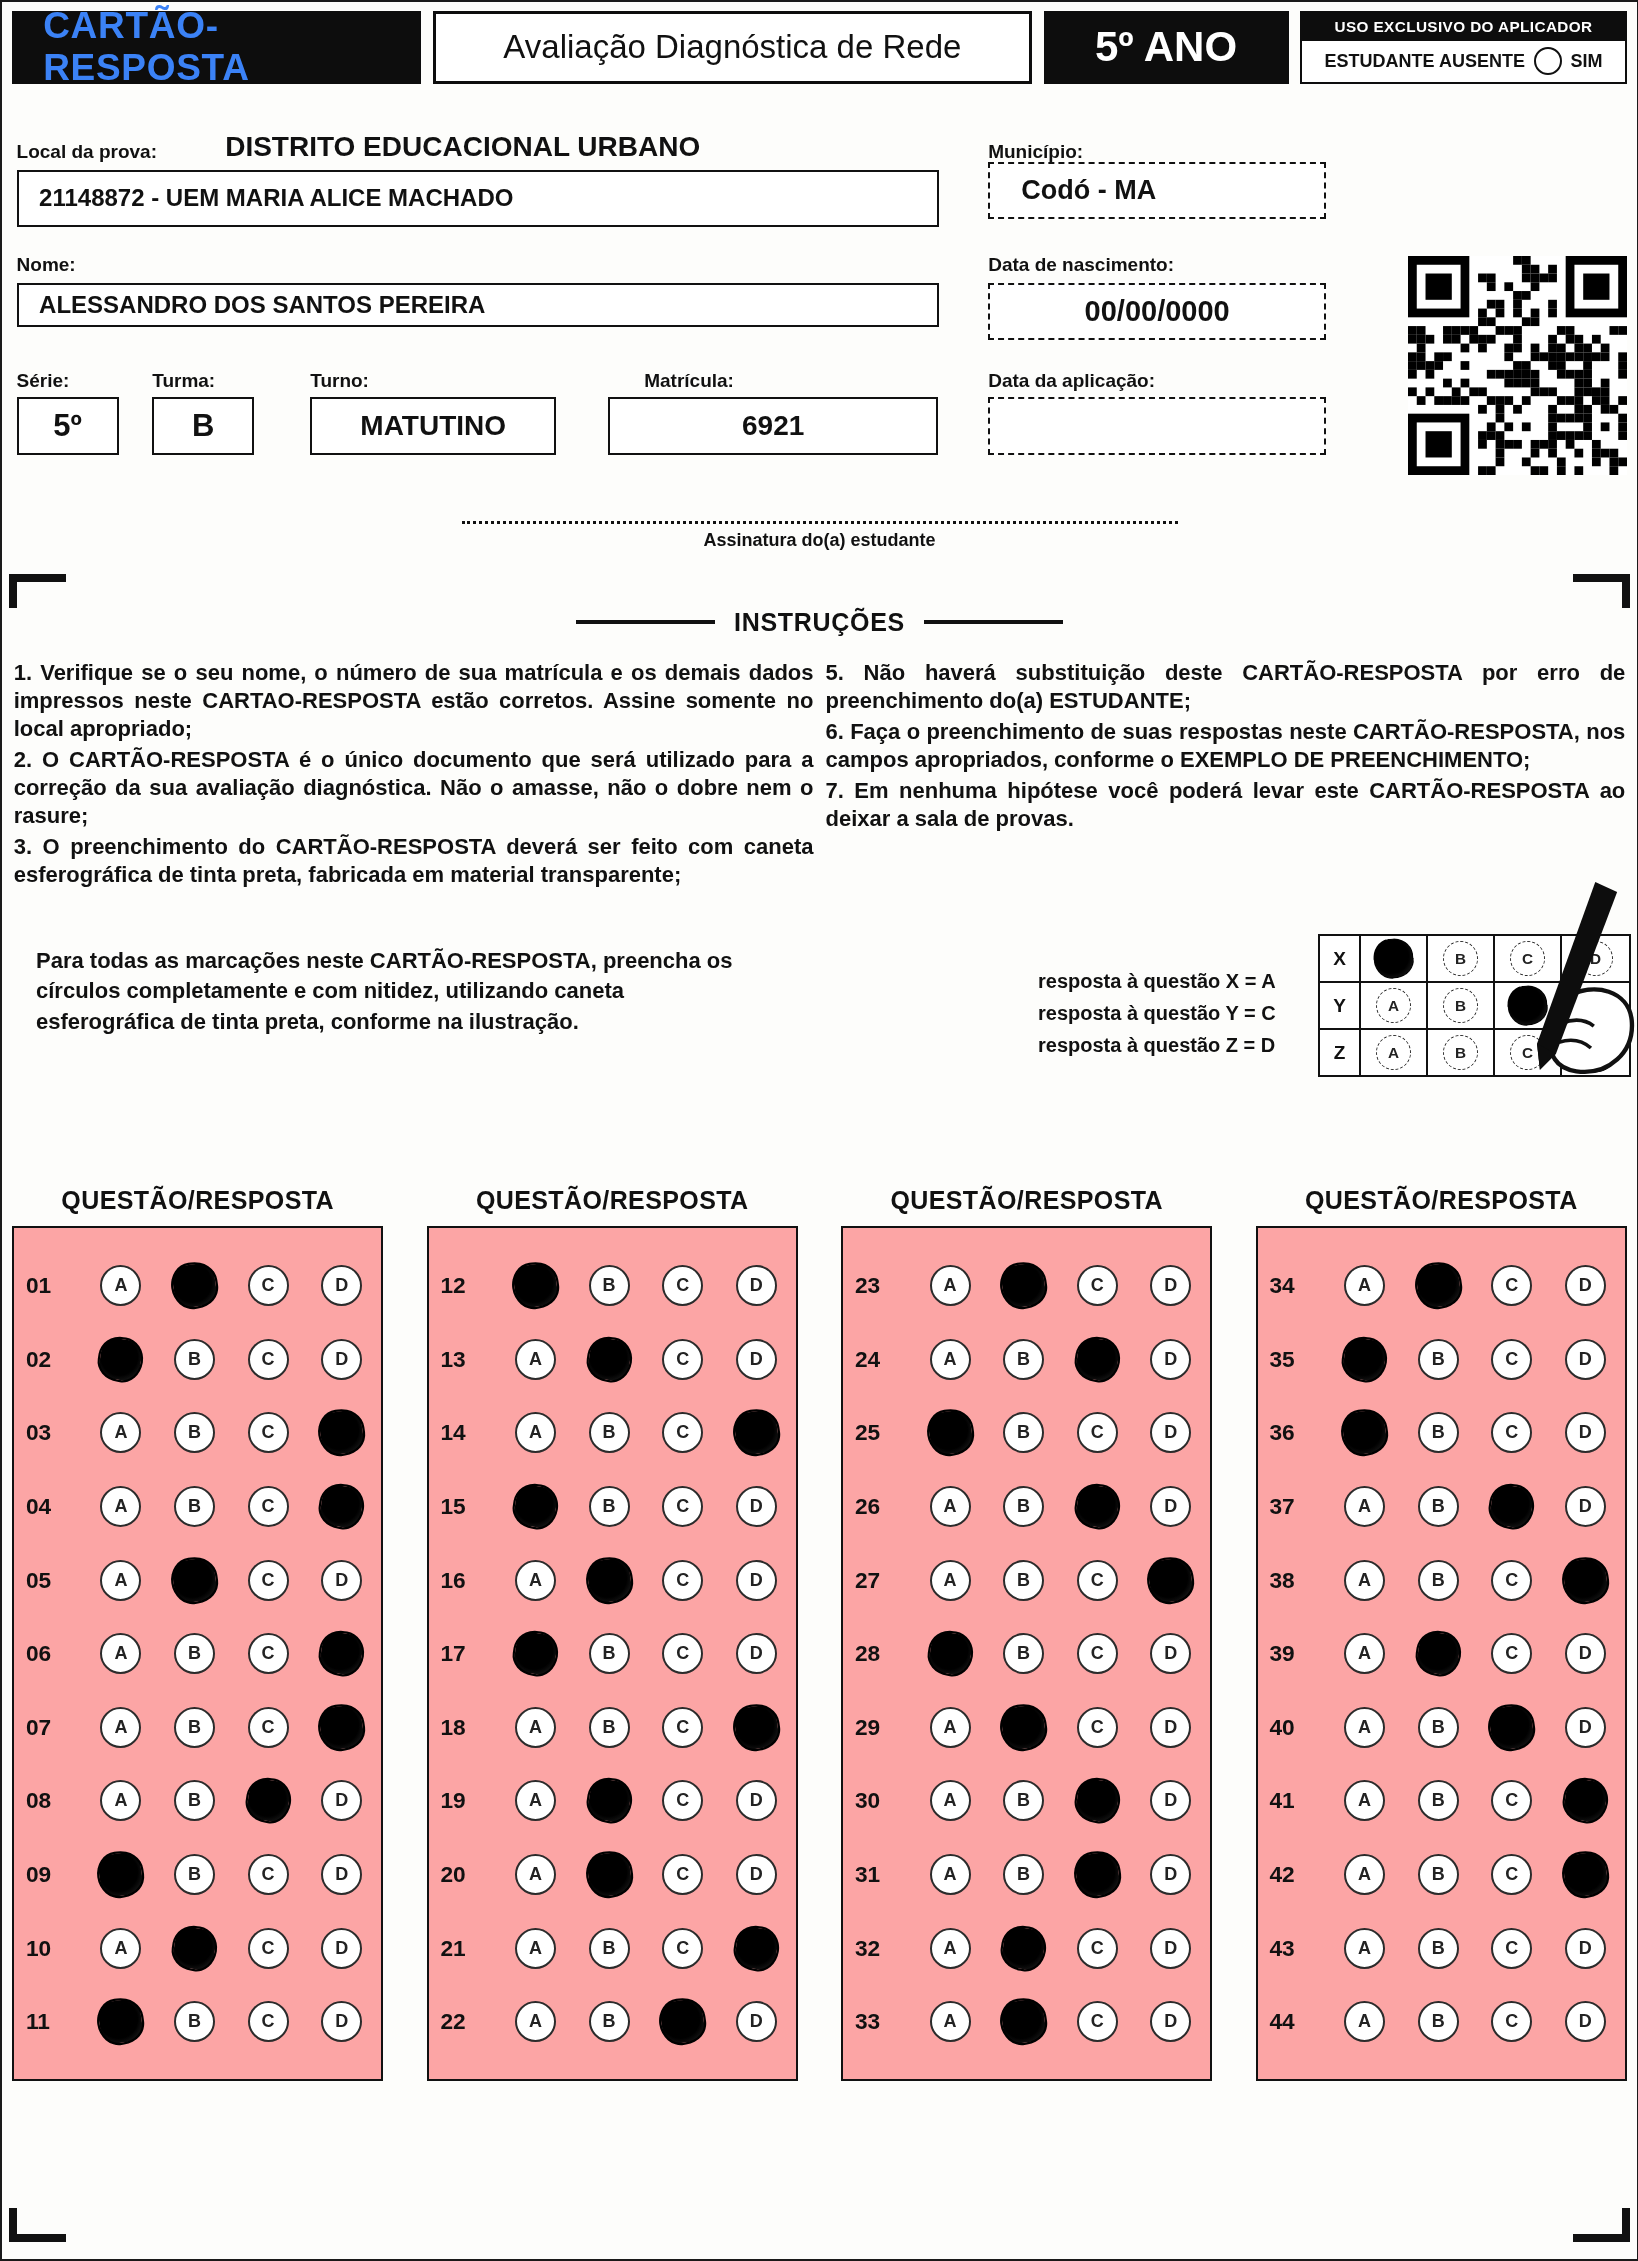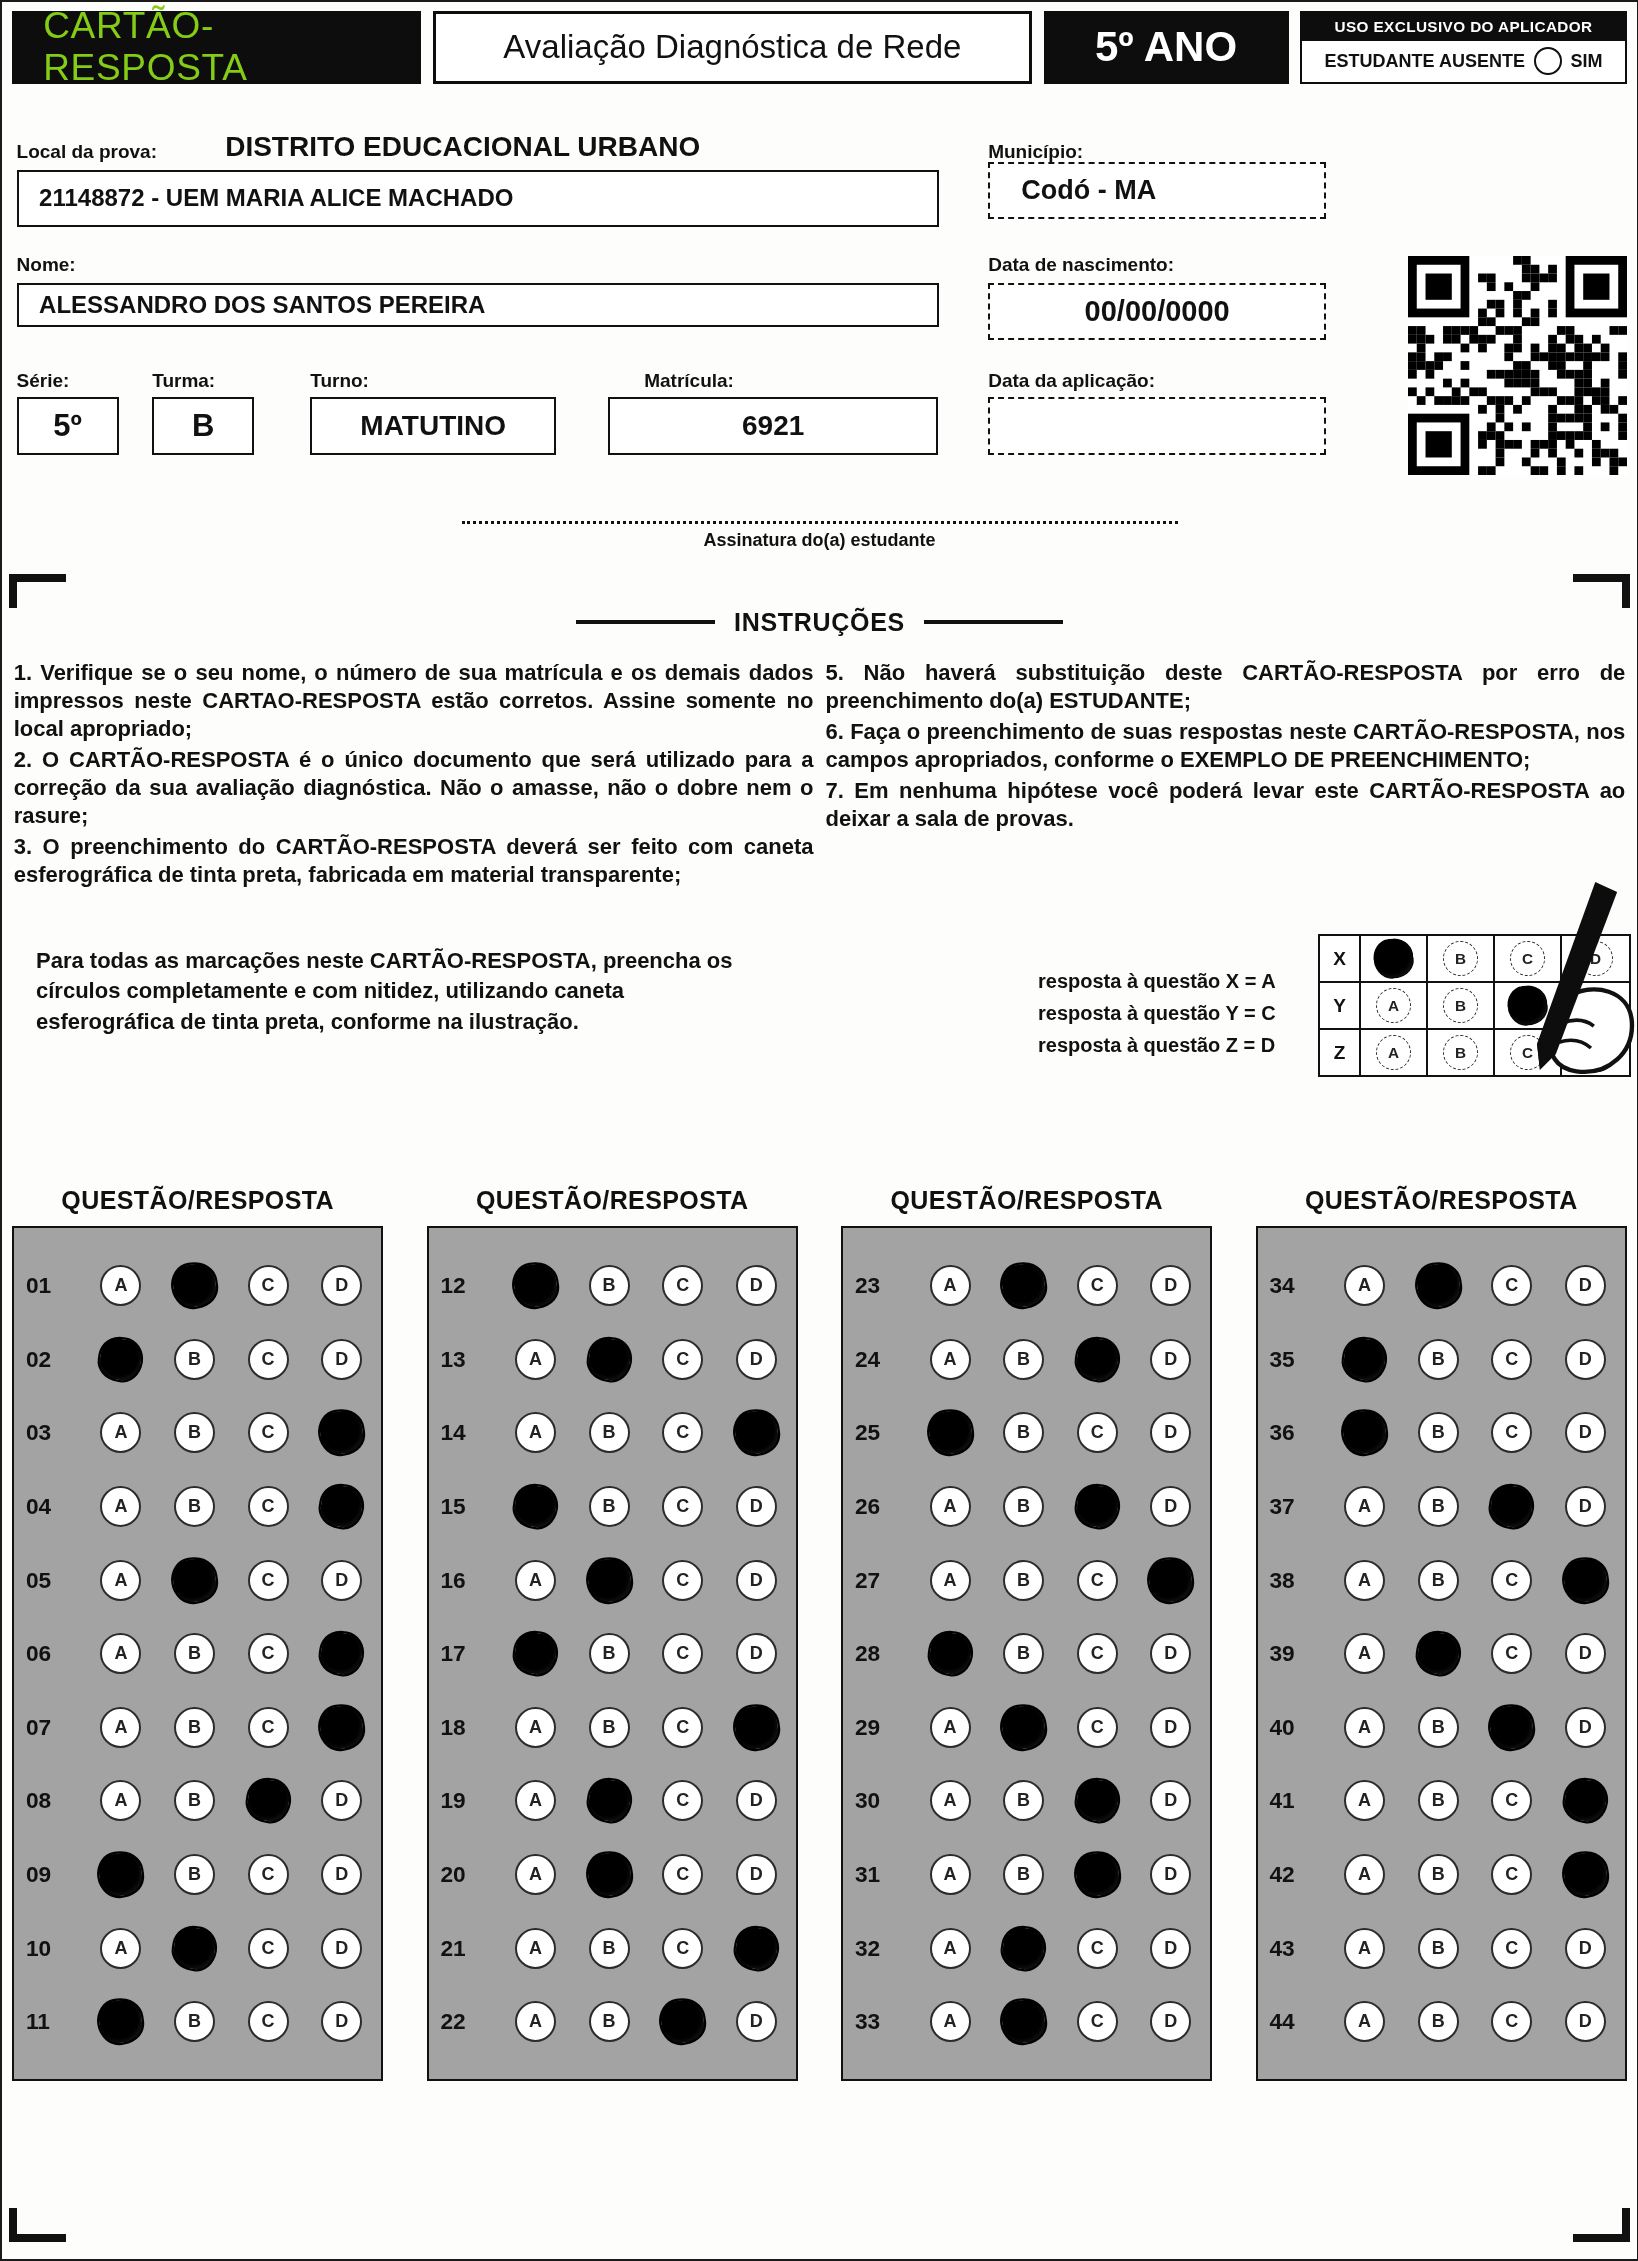--- a/index.html
+++ b/index.html
@@ -2,21 +2,21 @@
 <html lang="pt-BR" style="font-size:11.7px"><head>
 <meta charset="utf-8">
 <title>Cartão-Resposta</title>
 <style>
   *{box-sizing:border-box;margin:0;padding:0}
   body{background:#d9d9d9;font-family:"Liberation Sans",sans-serif;color:#111}
   .page{position:relative;width:1639px;height:2261px;background:#fdfdfb;border:2.2px solid #1a1a1a;overflow:hidden}
 
   
   .topbar{display:flex;align-items:stretch;gap:11.7px;margin:8.8px 10.2px 0;height:73px}
-  .title-box{background:#0d0d0d;color:#84cc16;font-weight:normal;font-size:37px;display:flex;align-items:center;padding:9px 31px;flex:0 0 409px;letter-spacing:0.7px}
+  .title-box{background:#0d0d0d;color:#3b82f6;font-weight:bold;font-size:37px;display:flex;align-items:center;padding:9px 31px;flex:0 0 409px;letter-spacing:0.7px}
   .subtitle-box{border:3.7px solid #0d0d0d;display:flex;align-items:center;justify-content:center;font-weight:normal;font-size:33px;flex:0 0 599px;background:#fff}
   .grade-box{background:#0d0d0d;color:#fff;font-weight:bold;font-size:42px;display:flex;align-items:center;justify-content:center;flex:0 0 245px}
   .aplicador{flex:1;border:2.2px solid #0d0d0d;display:flex;flex-direction:column;background:#fff}
   .aplicador-title{background:#0d0d0d;color:#fff;font-size:15.3px;font-weight:bold;text-align:center;padding:5.1px 0;letter-spacing:0.4px}
   .aplicador-row{flex:1;display:flex;align-items:center;justify-content:center;gap:8.8px;font-weight:bold;font-size:18px}
   .circle{width:28px;height:28px;border:2.2px solid #111;border-radius:50%;background:#fff}
 
   
   .form{position:relative;height:411px;margin:0 10.2px}
   .flabel{position:absolute;font-weight:bold;font-size:19px;white-space:nowrap}
@@ -60,21 +60,21 @@
   
   .bubble{width:41px;height:41px;border:2.2px solid #2b2b2b;border-radius:50%;display:flex;align-items:center;justify-content:center;font-weight:bold;font-size:18px;color:#222;background:#fff;flex:0 0 auto}
   .bubble.sm{width:35px;height:35px;font-size:15.3px;border-width:1.5px;border-style:dashed}
   .bubble.marked{background:radial-gradient(circle at 46% 44%, #000 58%, #161616 80%, #000 100%);border-color:#000;color:transparent;border-radius:46% 54% 52% 48%/52% 48% 46% 54%;transform:rotate(-8deg) scale(1.14)}
   .ans-row:nth-child(even) .bubble.marked{transform:rotate(9deg) scale(1.1);border-radius:52% 48% 46% 54%/48% 52% 54% 46%}
 
   
   .answers{display:flex;justify-content:space-between;margin:67px 10.2px 0}
   .ans-col{width:371px}
   .ans-header{text-align:center;font-weight:bold;font-size:25px;margin-bottom:11.7px;letter-spacing:0.4px}
-  .ans-box{border:2.2px solid #111;height:855px;display:flex;flex-direction:column;justify-content:space-evenly;padding:4.4px 0;background:#a3a3a3}
+  .ans-box{border:2.2px solid #111;height:855px;display:flex;flex-direction:column;justify-content:space-evenly;padding:4.4px 0;background:#fca5a5}
   .ans-row{display:flex;align-items:center;justify-content:space-between;padding:0 19px 0 11.7px}
   .q-num{font-weight:bold;font-size:22.7px;width:42px}
 </style>
 </head>
 <body>
 
 <div class="page">
 
   <div class="topbar">
     <div class="title-box">CARTÃO-RESPOSTA</div>

